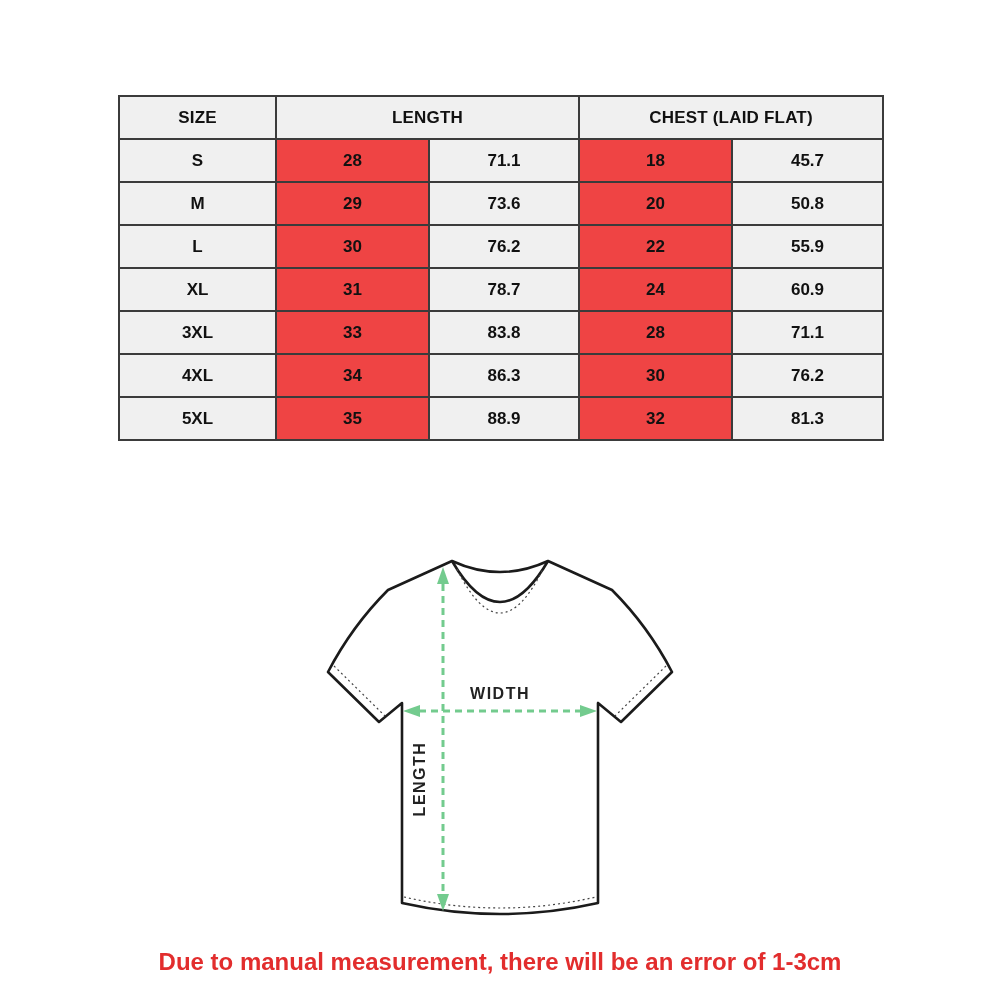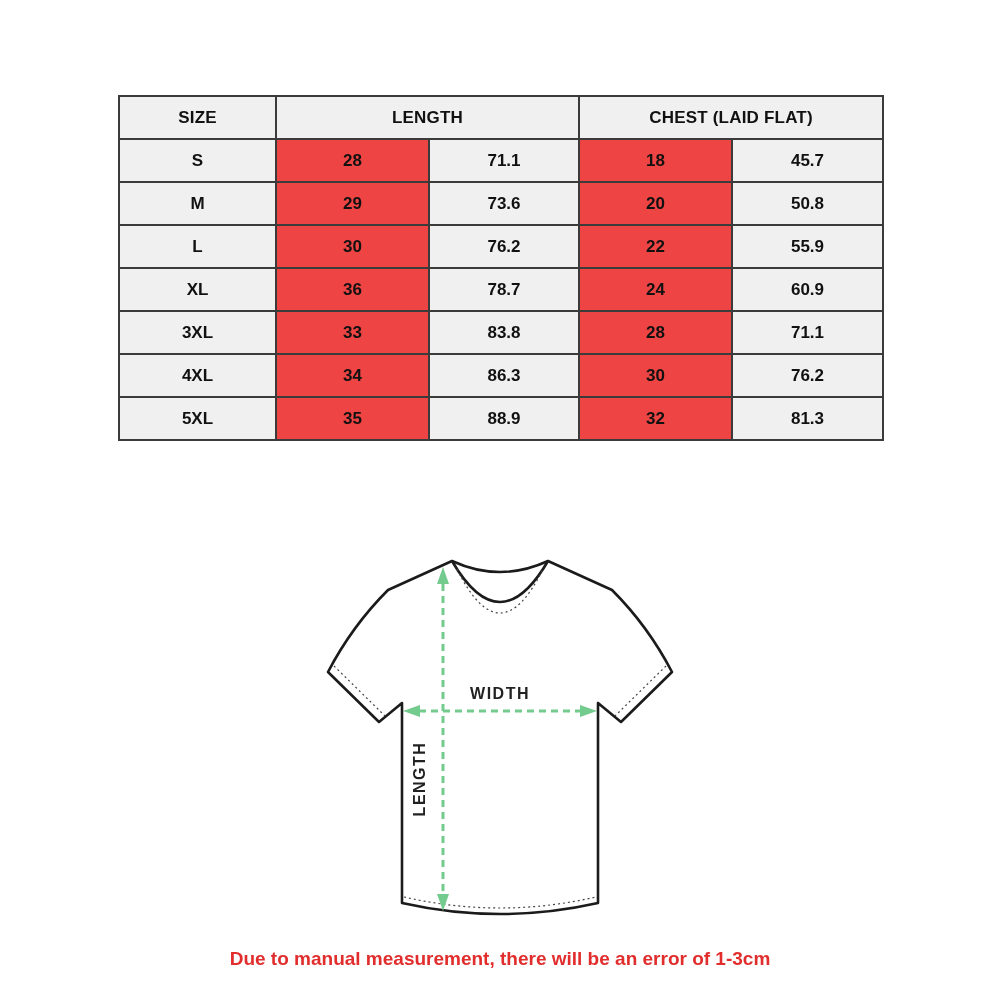--- a/index.html
+++ b/index.html
@@ -36,21 +36,21 @@
   .tshirt-line{fill:#ffffff;stroke:var(--ink);stroke-width:2.6;stroke-linejoin:round;}
   .tshirt-open{fill:none;stroke:var(--ink);stroke-width:2.6;stroke-linejoin:round;}
   .stitch{fill:none;stroke:#444;stroke-width:1.2;stroke-dasharray:2 3;}
   .dim-line{fill:none;stroke:var(--arrow-green);stroke-width:3;stroke-dasharray:7 5;}
   .dim-head{fill:var(--arrow-green);stroke:none;}
   .dim-label{fill:#222;font-weight:bold;font-size:16px;letter-spacing:1.5px;
     font-family:"Liberation Sans","DejaVu Sans",sans-serif;}
 
   
   .note{position:absolute;left:0;top:948px;width:1000px;text-align:center;
-    color:var(--note-red);font-weight:bold;font-size:19px;}
+    color:var(--note-red);font-weight:bold;font-size:24px;}
 </style>
 </head>
 <body>
 
 <div class="page">
 
 
   <table class="size-table">
     <colgroup>
       <col style="width:157px">
@@ -83,21 +83,21 @@
         </tr>
         <tr>
           <td class="cell-gray">L</td>
           <td class="cell-white">30</td>
           <td class="cell-gray">76.2</td>
           <td class="cell-white">22</td>
           <td class="cell-gray">55.9</td>
         </tr>
         <tr>
           <td class="cell-gray">XL</td>
-          <td class="cell-white">36</td>
+          <td class="cell-white">31</td>
           <td class="cell-gray">78.7</td>
           <td class="cell-white">24</td>
           <td class="cell-gray">60.9</td>
         </tr>
         <tr>
           <td class="cell-gray">3XL</td>
           <td class="cell-white">33</td>
           <td class="cell-gray">83.8</td>
           <td class="cell-white">28</td>
           <td class="cell-gray">71.1</td>

